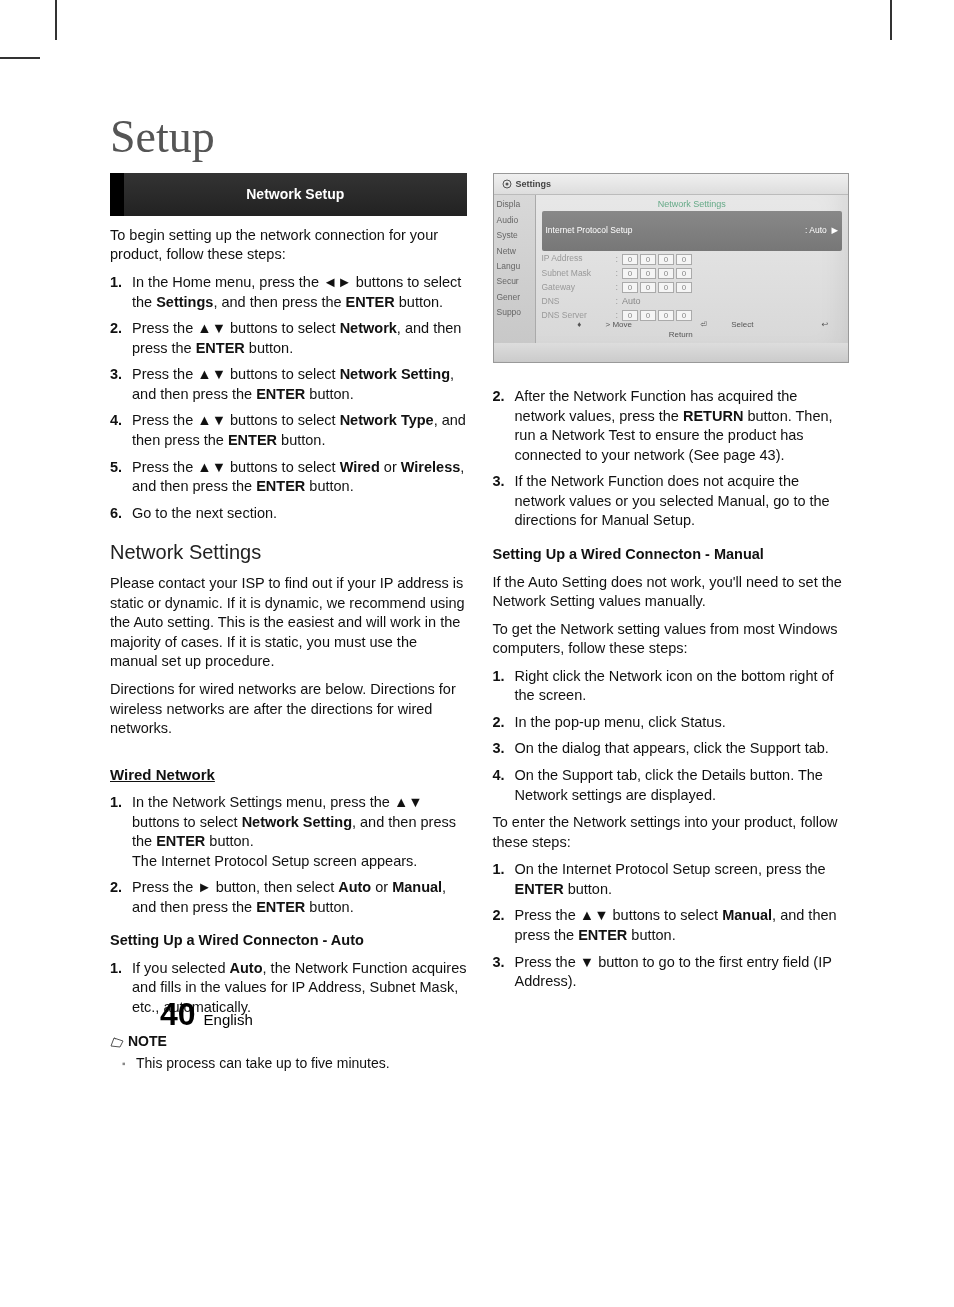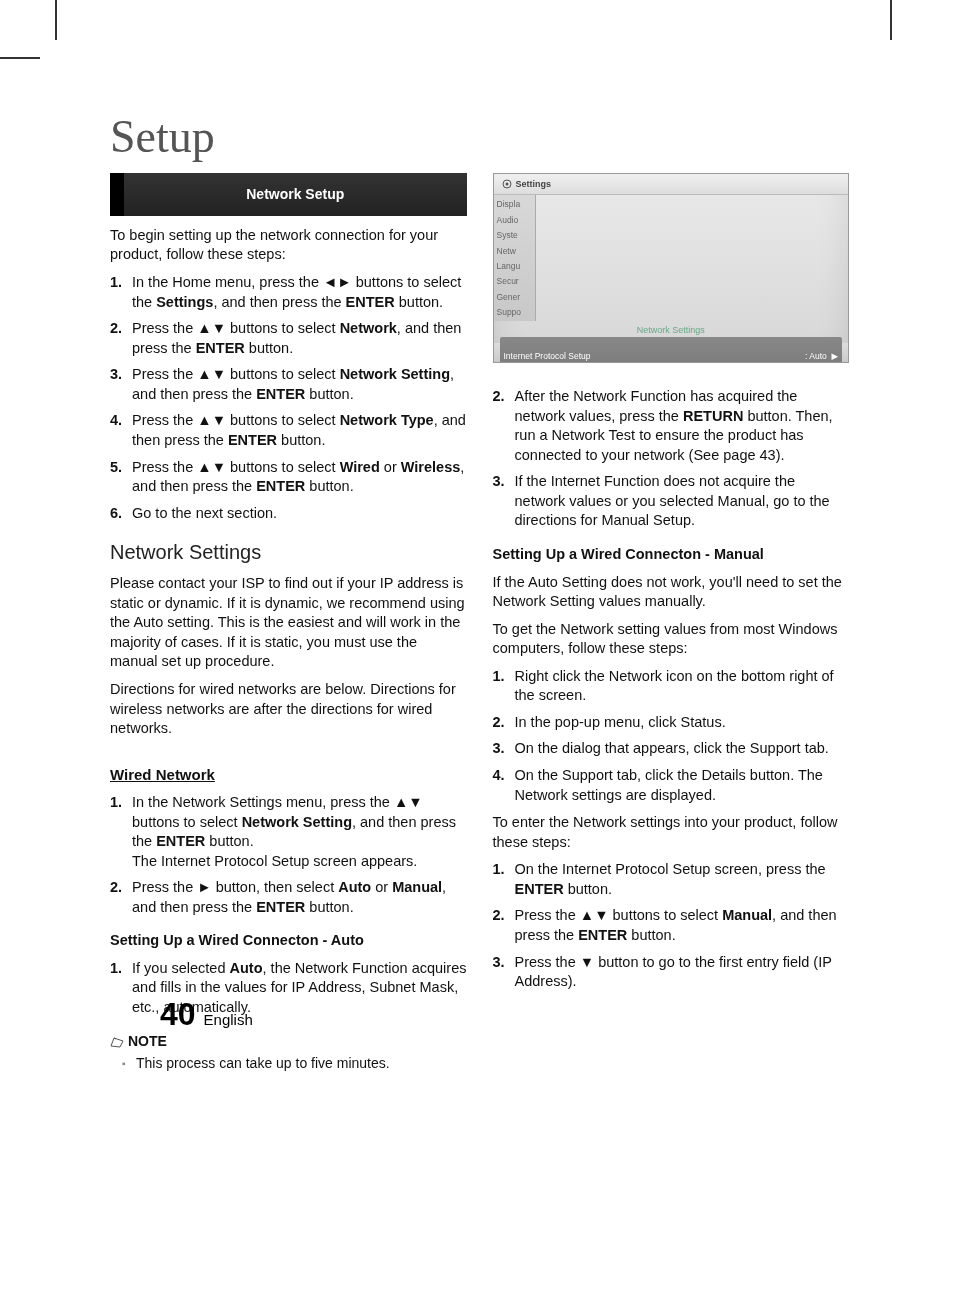--- a/index.html
+++ b/index.html
@@ -68,21 +68,21 @@
     box-shadow: inset 0 0 30px rgba(0,0,0,0.1);
   }
   .tv-header {
     padding: 4px 8px;
     font-weight: bold;
     color:#444;
     background: linear-gradient(#f0f0f0,#ddd);
     border-bottom:1px solid #bbb;
     display:flex; align-items:center; gap:4px;
   }
-  .tv-body { display:flex; height: calc(100% - 40px); flex-direction: column;}
+  .tv-body { display:flex; height: calc(100% - 40px);}
   .tv-side { width: 42px; background: linear-gradient(#d8d8d8,#c8c8c8); border-right:1px solid #aaa; padding-top:2px;}
   .tv-side div { padding:2px 3px; color:#666; font-size:8.5px; }
   .tv-main { flex:1; padding: 2px 6px; position:relative;}
   .tv-title { color:#6a8; text-align:center; font-size:9px; padding:1px 0;}
   .tv-row-1 { background: linear-gradient(#888,#777); color:#fff; padding:14px 4px; border-radius:2px; display:flex; justify-content:space-between; font-size:8.5px; margin-bottom:2px;}
   .tv-field { display:flex; align-items:flex-end; margin:2px 0; gap:4px;}
   .tv-label { width: 70px; color:#999; font-size:8.5px;}
   .tv-colon { color:#999;}
   .ipbox { display:inline-flex; gap:2px;}
   .ipbox span { width:16px; height:11px; border:1px solid #aaa; background:#f5f5f5; font-size:8px; text-align:center; line-height:10px; color:#888;}
@@ -263,21 +263,21 @@
         <div class="tv-outer-foot"></div>
       </div>
 
       <ol>
           <li>
             <span class="num">2.</span>
             <span class="txt">After the Network Function has acquired the network values, press the <b>RETURN</b> button. Then, run a Network Test to ensure the product has connected to your network (See page 43).</span>
           </li>
           <li>
             <span class="num">3.</span>
-            <span class="txt">If the Internet Function does not acquire the network values or you selected Manual, go to the directions for Manual Setup.</span>
+            <span class="txt">If the Network Function does not acquire the network values or you selected Manual, go to the directions for Manual Setup.</span>
           </li>
         </ol>
 
       <div class="h4">Setting Up a Wired Connecton - Manual</div>
       <p>If the Auto Setting does not work, you'll need to set the Network Setting values manually.</p>
       <p>To get the Network setting values from most Windows computers, follow these steps:</p>
       <ol>
           <li>
             <span class="num">1.</span>
             <span class="txt">Right click the Network icon on the bottom right of the screen.</span>

